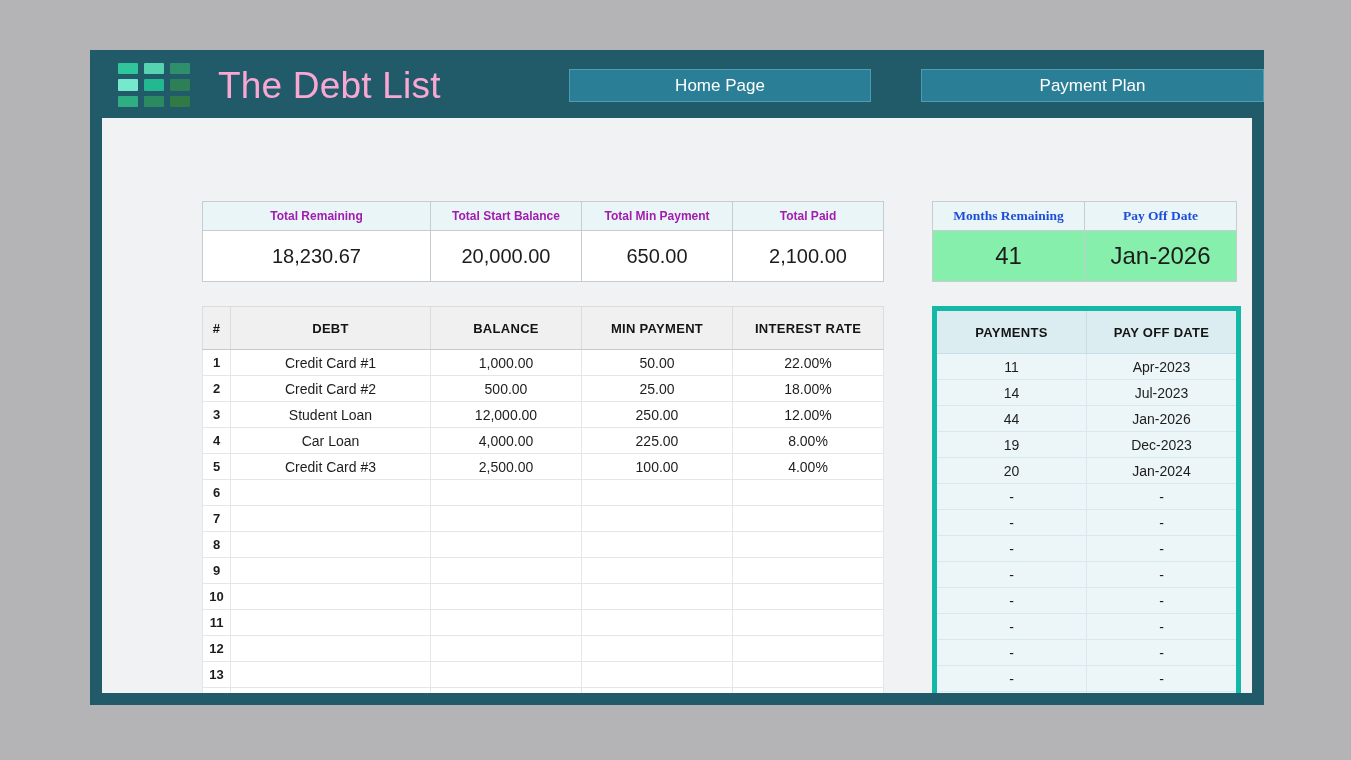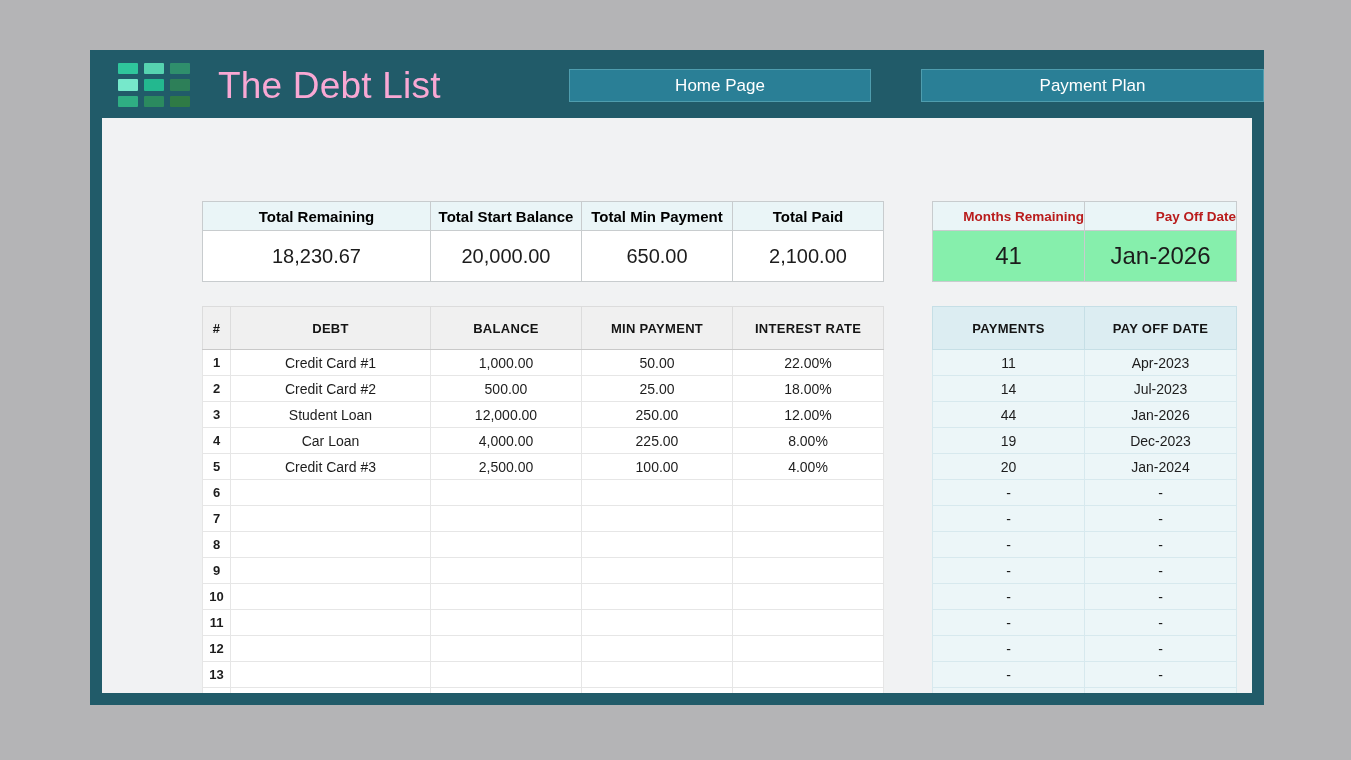--- a/index.html
+++ b/index.html
@@ -105,23 +105,23 @@
   #summary-left {
     left: 100px;
     top: 83px;
     width: 681px;
     border: 1px solid #c8ccce;
   }
   #summary-left th {
     background: #eaf5f7;
     border: 1px solid #c8ccce;
     height: 28px;
-    font-size: 15px;
+    font-size: 12px;
     font-weight: bold;
-    color: #000000;
+    color: #a21caf;
     text-align: center;
   }
   #summary-left td {
     background: #ffffff;
     border: 1px solid #c8ccce;
     height: 50px;
     font-size: 20px;
     color: #1c1c1c;
     text-align: center;
     font-weight: 400;
@@ -133,22 +133,23 @@
     top: 83px;
     width: 304px;
     border: 1px solid #c8ccce;
   }
   #summary-right th {
     background: #eaf5f7;
     border: 1px solid #c8ccce;
     height: 28px;
     font-size: 13.5px;
     font-weight: bold;
-    color: #b91c1c;
-    text-align: right;
+    color: #1d4ed8;
+    text-align: center;
+    font-family: Liberation Serif, serif;
   }
   #summary-right td {
     background: #86efac;
     border: 1px solid #c8ccce;
     height: 50px;
     font-size: 24px;
     color: #1c1c1c;
     text-align: center;
   }
 
@@ -182,21 +183,21 @@
     font-weight: bold;
     font-size: 13px;
     background: #ffffff;
   }
 
   
   #payments-table {
     left: 830px;
     top: 188px;
     width: 304px;
-    border: 1px solid #14b8a6;
+    border: 5px solid #14b8a6;
     padding-left: 32px;
   }
   #payments-table th {
     background: #dcedf2;
     border: 1px solid #c6dfe6;
     height: 42px;
     font-size: 13px;
     font-weight: bold;
     letter-spacing: .3px;
     color: #141414;

